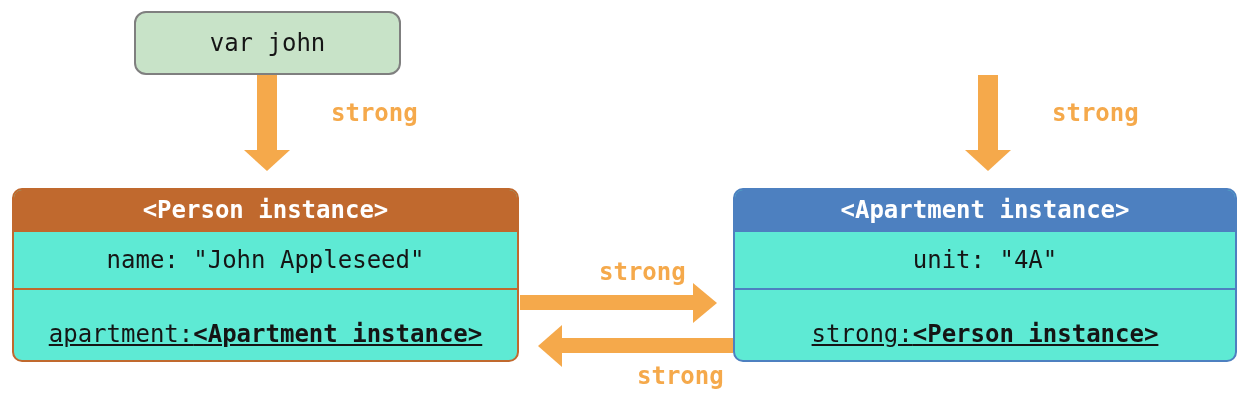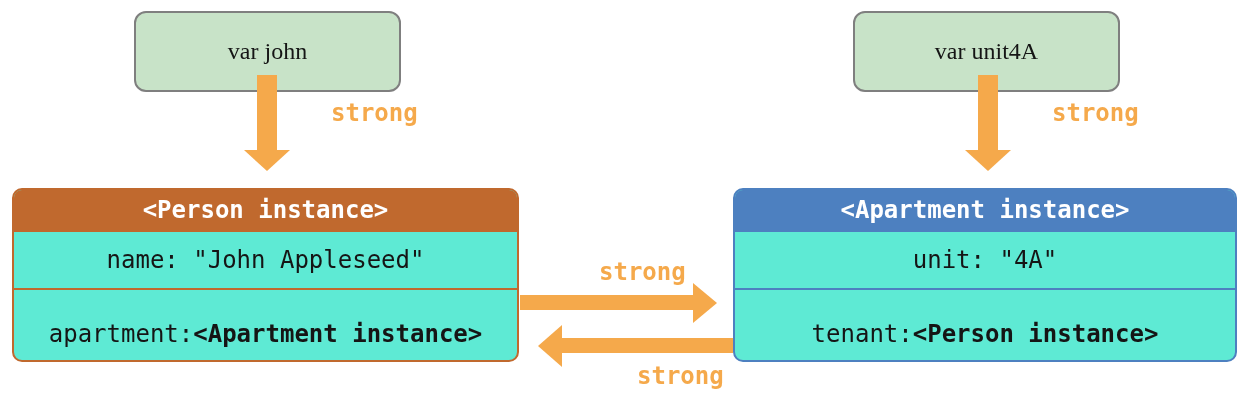--- a/index.html
+++ b/index.html
@@ -23,26 +23,25 @@
   }
   .abs { position: absolute; }
 
   
   .var-box {
     background: var(--green_fill);
     border: 2px solid var(--green_border);
     border-radius: 12px;
     box-sizing: border-box;
     width: 267px;
-    height: 81px;
+    height: 64px;
     top: 11px;
     display: flex;
     align-items: center;
     justify-content: center;
-    font-family: Liberation Serif, serif;
   }
   .var-box.left  { left: 134px; }
   .var-box.right { left: 853px; }
 
   
   .inst-box {
     box-sizing: border-box;
     width: 507px;
     height: 174px;
     top: 188px;
@@ -75,20 +74,21 @@
     align-items: center;
     justify-content: center;
   }
   .person .inst-row1 { border-bottom: 2px solid var(--person_accent); }
   .apartment .inst-row1 { border-bottom: 2px solid var(--apartment_accent); }
   .inst-row2 {
     height: 88px;
     display: flex;
     align-items: center;
     justify-content: center;
+    text-decoration: underline;
   }
   .bold { font-weight: bold; }
 
   
   .arrow-part { background: var(--orange_arrow); }
   .shaft-down { width: 20px; height: 75px; top: 75px; }
   .shaft-down.left  { left: 257px; }
   .shaft-down.right { left: 978px; }
   .head-down {
     width: 0; height: 0; top: 150px;
@@ -129,23 +129,20 @@
 </style>
 </head>
 <body>
 
 <div class="stage">
 
   <div class="abs var-box left">
     <span>var john</span>
   </div>
 
-  <div class="abs var-box right">
-    <span>var unit4A</span>
-  </div>
 
   <div class="abs arrow-part shaft-down left"></div>
   <div class="abs head-down left"></div>
   <div class="abs strong-label dl">strong</div>
 
   <div class="abs arrow-part shaft-down right"></div>
   <div class="abs head-down right"></div>
   <div class="abs strong-label dr">strong</div>
 
   <div class="abs inst-box person">
@@ -162,21 +159,21 @@
   </div>
 
   <div class="abs inst-box apartment">
     <div class="inst-header">
       <span>&lt;Apartment instance&gt;</span>
     </div>
     <div class="inst-row1">
       <span>unit: "4A"</span>
     </div>
     <div class="inst-row2">
-      <span>tenant: </span>
+      <span>strong: </span>
         <span class="bold">&lt;Person instance&gt;</span>
     </div>
   </div>
 
   <div class="abs arrow-part shaft-right"></div>
   <div class="abs head-right"></div>
   <div class="abs strong-label mt">strong</div>
 
   <div class="abs arrow-part shaft-left"></div>
   <div class="abs head-left"></div>

